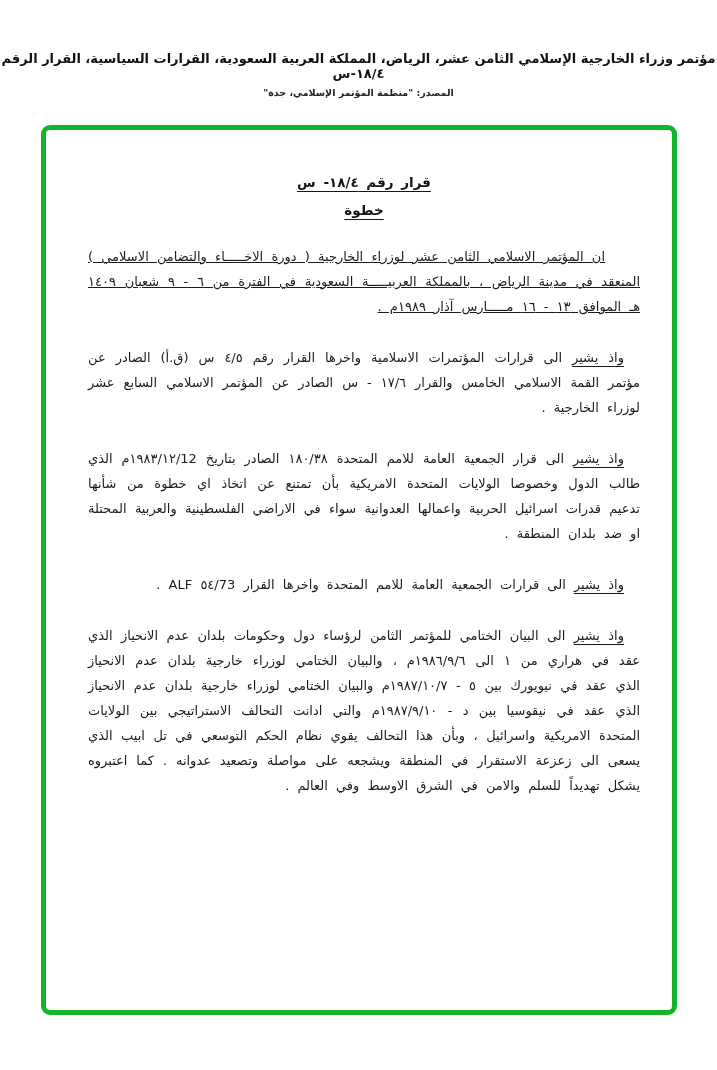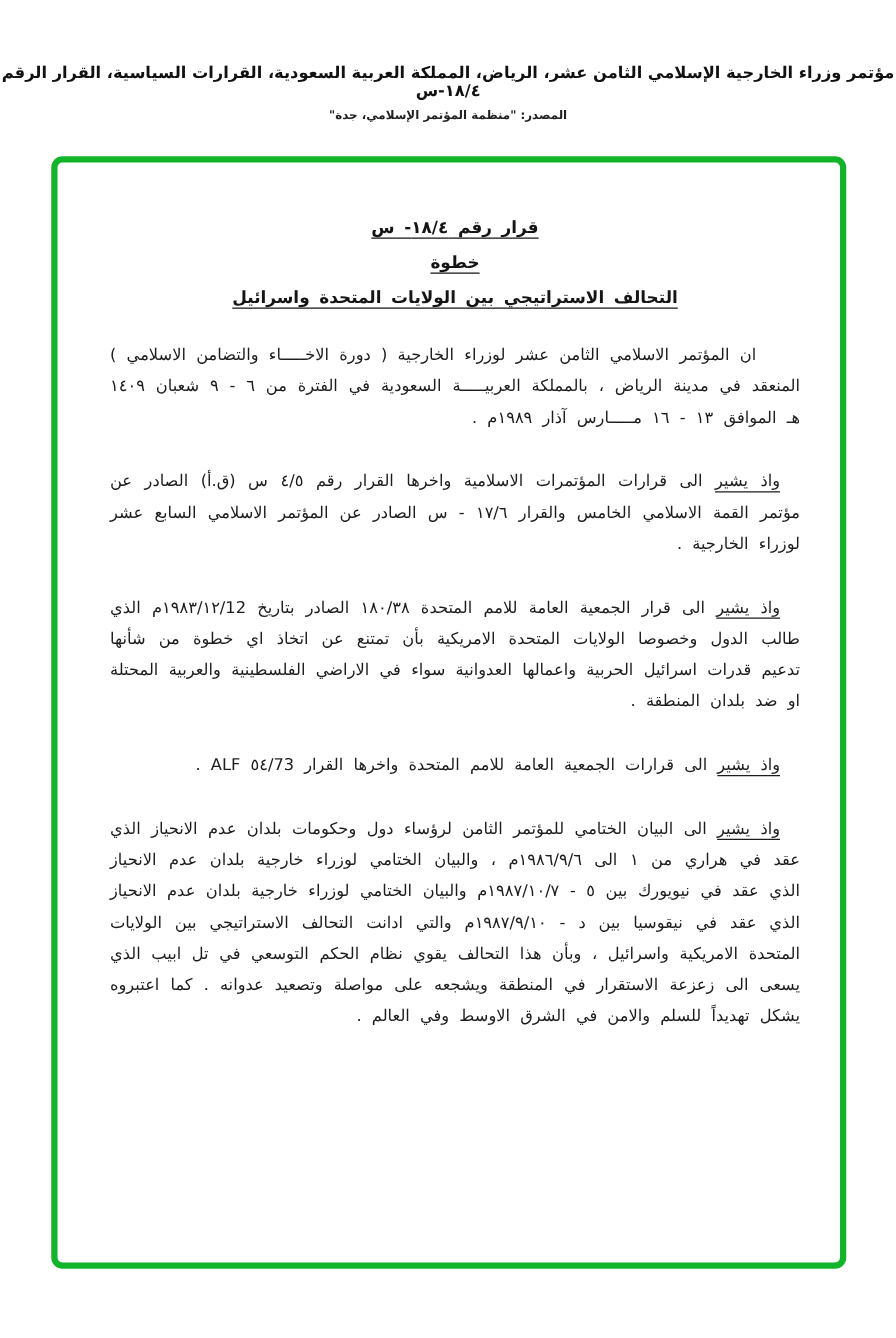--- a/index.html
+++ b/index.html
@@ -23,42 +23,41 @@
   .title-block{text-align:center;margin:0 0 26px 0;}
   .title-line{
     font-weight:bold;font-size:13.5px;margin:0 0 12px 0;
     text-decoration:underline;text-underline-offset:4px;
     letter-spacing:.5px;word-spacing:3px;color:#151515;
   }
   .para{
     font-size:13px;line-height:25px;text-align:justify;text-justify:inter-word;
     margin:0 0 26px 0;word-spacing:4px;color:#1c1c1c;
   }
-  .indent1{text-indent:35px;}
+  .indent1{text-indent:35px;text-decoration:underline;}
   .indent2{text-indent:16px;}
   .lead{text-decoration:underline;text-underline-offset:4px;}
   .pagenum{
     position:absolute;top:1026px;left:0;right:0;text-align:center;
     font-size:11px;font-weight:bold;color:#222;
   }
 </style>
 </head>
 <body>
 
 <div class="page">
 
   <div class="hdr">مؤتمر وزراء الخارجية الإسلامي الثامن عشر، الرياض، المملكة العربية السعودية، القرارات السياسية، القرار الرقم ١٨/٤-س</div>
   <div class="src">المصدر:  "منظمة المؤتمر الإسلامي، جدة"</div>
 
   <div class="frame" style="border-color: rgb(18, 180, 42);">
 
     <div class="title-block">
       <div class="title-line">قرار رقم ١٨/٤- س</div>
       <div class="title-line">خطوة</div>
-      <div class="title-line">التحالف الاستراتيجي بين الولايات المتحدة واسرائيل</div>
     </div>
 
     <p class="para indent1"><span class="lead"></span><span>ان المؤتمر الاسلامي الثامن عشر لوزراء الخارجية ( دورة الاخـــــاء والتضامن الاسلامي ) المنعقد في مدينة الرياض ، بالمملكة العربيـــــة السعودية في الفترة من ٦ - ٩ شعبان ١٤٠٩ هـ الموافق ١٣ - ١٦ مـــــارس آذار ١٩٨٩م .</span></p>
 
     <p class="para indent2"><span class="lead">واذ يشير</span><span> الى قرارات المؤتمرات الاسلامية واخرها القرار رقم ٤/٥ س (ق.أ) الصادر عن مؤتمر القمة الاسلامي الخامس والقرار ١٧/٦ - س الصادر عن المؤتمر الاسلامي السابع عشر لوزراء الخارجية .</span></p>
 
     <p class="para indent2"><span class="lead">واذ يشير</span><span> الى قرار الجمعية العامة للامم المتحدة ١٨٠/٣٨ الصادر بتاريخ ١٩٨٣/١٢/12م الذي طالب الدول وخصوصا الولايات المتحدة الامريكية بأن تمتنع عن اتخاذ اي خطوة من شأنها تدعيم قدرات اسرائيل الحربية واعمالها العدوانية سواء في الاراضي الفلسطينية والعربية المحتلة او ضد بلدان المنطقة .</span></p>
 
     <p class="para indent2"><span class="lead">واذ يشير</span><span> الى قرارات الجمعية العامة للامم المتحدة واخرها القرار ٥٤/73 ALF .</span></p>
 

